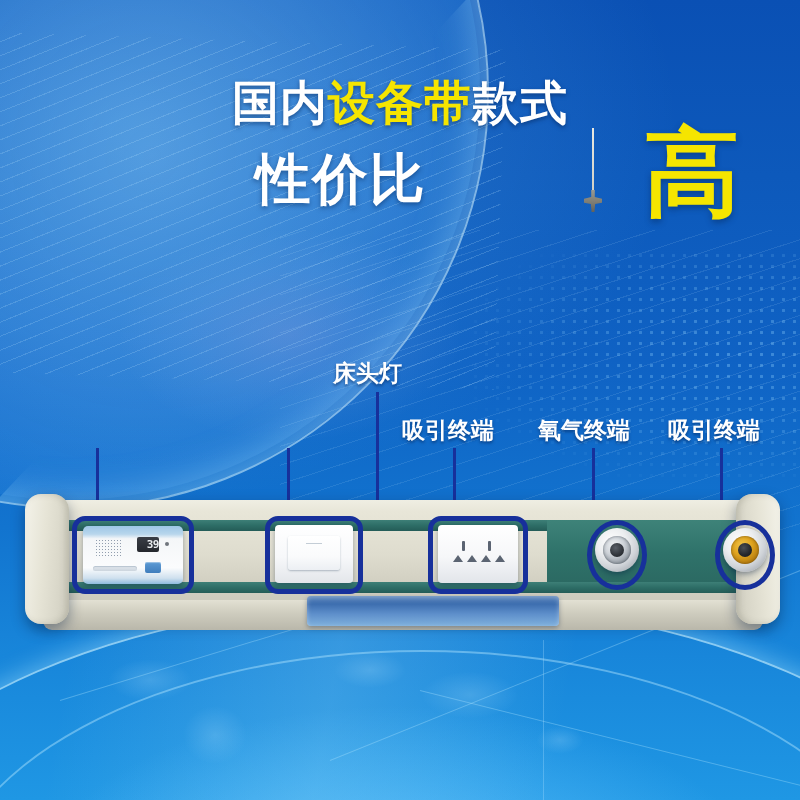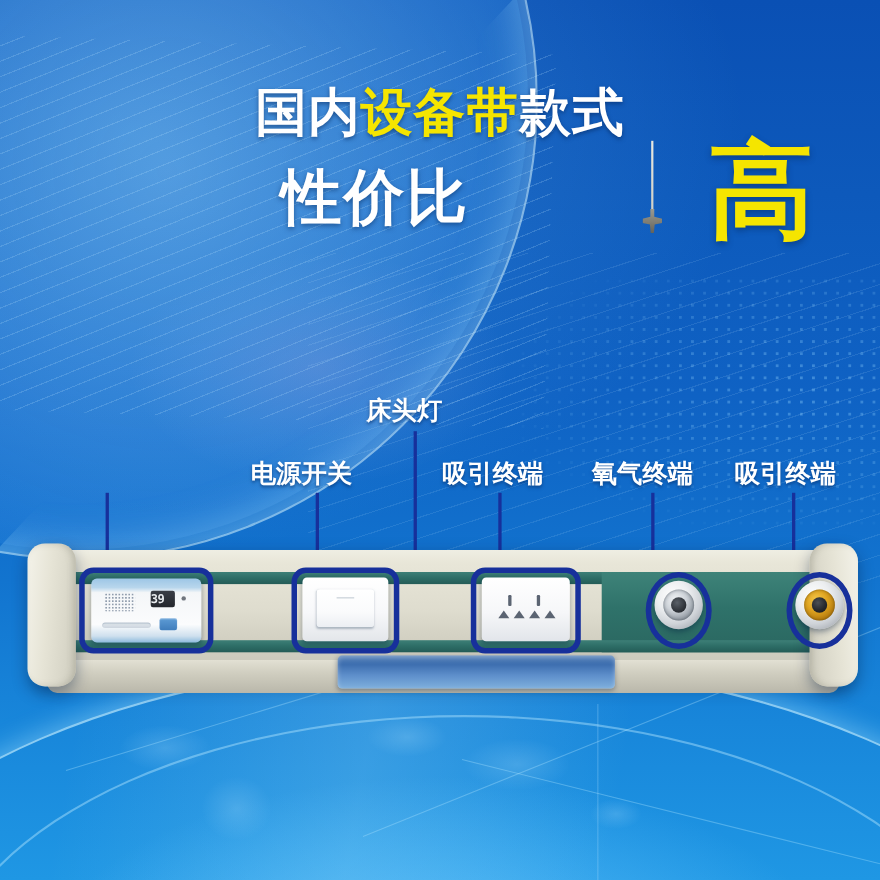--- a/index.html
+++ b/index.html
@@ -101,21 +101,21 @@
 
   
   .intercom{position:absolute;left:58px;top:26px;width:100px;height:58px;border-radius:5px;
     background:linear-gradient(180deg,#9dc6e6 0%,#b8d6ec 14%,#f4f6f8 22%,#fbfcfd 72%,#cfe0ee 90%,#8fbcde 100%);
     box-shadow:0 2px 5px rgba(2,25,60,.35);}
   .grille{position:absolute;left:12px;top:13px;width:28px;height:17px;
     background-image:radial-gradient(rgba(120,135,155,.8) .7px, rgba(0,0,0,0) .9px);
     background-size:3px 3px;border-radius:2px;}
   .ic-display{position:absolute;left:54px;top:11px;width:22px;height:15px;border-radius:2px;
     background:linear-gradient(180deg,#3a3e46,#24272d);
-    color:#e9ecef;font-size:11px;font-weight:bold;line-height:15px;text-align:left;
+    color:#e9ecef;font-size:11px;font-weight:bold;line-height:15px;text-align:right;
     font-family:"DejaVu Sans Mono","Liberation Mono",monospace;letter-spacing:-.5px;}
   .ic-led{position:absolute;left:82px;top:16px;width:4px;height:4px;border-radius:50%;
     background:#70757d;}
   .ic-btn{position:absolute;left:62px;top:36px;width:16px;height:11px;border-radius:2px;
     background:linear-gradient(180deg,#5d9bd5,#3f7dbc);box-shadow:inset 0 1px 1px rgba(255,255,255,.4);}
   .ic-slot{position:absolute;left:10px;top:40px;width:44px;height:5px;border-radius:3px;
     background:linear-gradient(180deg,#e4e9ef,#ccd5de);box-shadow:inset 0 1px 1px rgba(130,150,170,.45);}
 
   
   .switchplate{position:absolute;left:250px;top:25px;width:78px;height:58px;border-radius:4px;
@@ -184,21 +184,20 @@
   <div class="vline" style="left:543px;top:640px;height:160px;"></div>
 
   <div class="headline">
     <div class="line1"><span>国内</span><span class="hl-y">设备带</span><span>款式</span></div>
     <div class="line2-wrap">
       <div class="line2">性价比</div>
       <div class="big-gao">高</div>
     </div>
   </div>
 
-  <div class="callout" style="left:228px;top:415px;">电源开关</div>
   <div class="callout" style="left:333px;top:358px;">床头灯</div>
   <div class="callout" style="left:402px;top:415px;">吸引终端</div>
   <div class="callout" style="left:538px;top:415px;">氧气终端</div>
   <div class="callout" style="left:668px;top:415px;">吸引终端</div>
 
   <div class="lead" style="left:96px;top:448px;height:78px;"></div>
   <div class="lead" style="left:287px;top:448px;height:76px;"></div>
   <div class="lead" style="left:376px;top:392px;height:204px;"></div>
   <div class="lead" style="left:453px;top:448px;height:76px;"></div>
   <div class="lead" style="left:592px;top:448px;height:80px;"></div>

